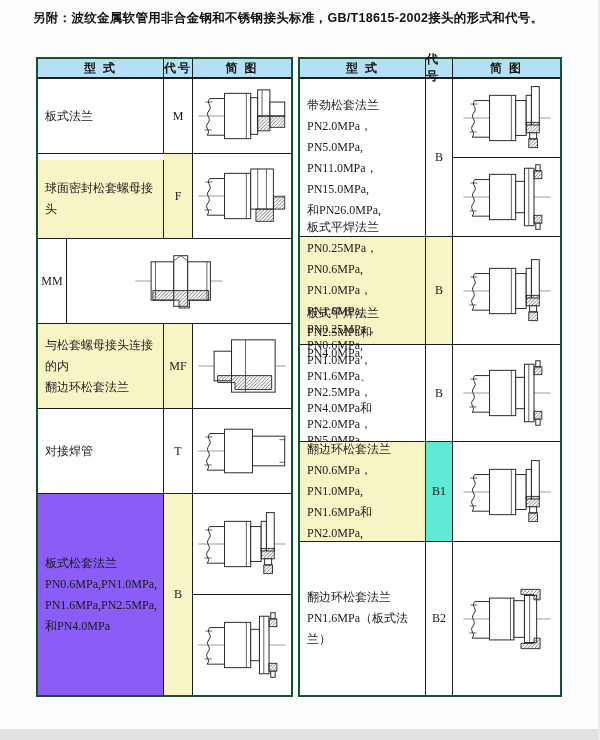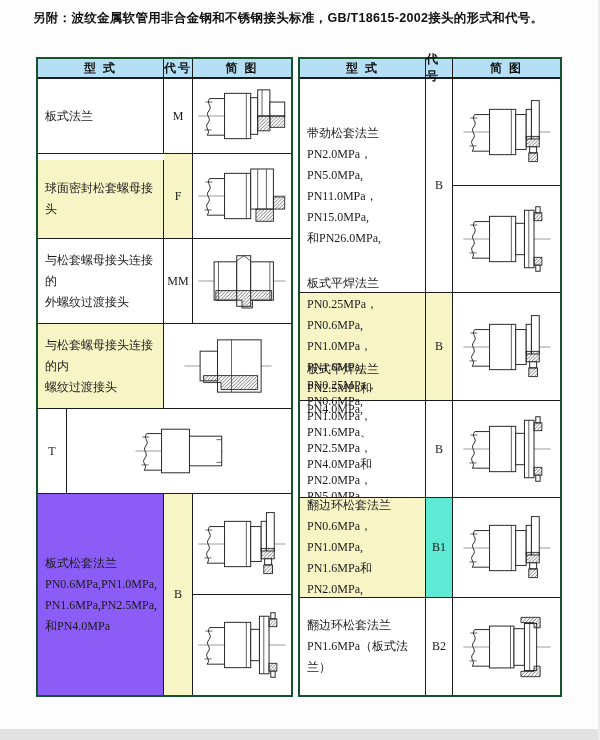--- a/index.html
+++ b/index.html
@@ -111,22 +111,20 @@
                 <line x1="70" y1="8" x2="70" y2="54" stroke="#222" stroke-width="0.8"></line>
                 <line x1="80" y1="8" x2="80" y2="54" stroke="#222" stroke-width="0.8"></line>
                 <rect x="88" y="40" width="13" height="14" fill="url(#hp1)" stroke="#222" stroke-width="1"></rect>
                 <rect x="68" y="54" width="20" height="14" fill="url(#hp1)" stroke="#222" stroke-width="1"></rect>
               </svg>
             </div>
           </div>
       </div>
 
       <div class="row" style="height:85px">
-        <div class="c-type">与松套螺母接头连接的
-外螺纹过渡接头</div>
         <div class="c-code">MM</div>
         <div class="c-diag">
             <div class="diag">
               <svg viewBox="0 0 104 78" width="92" height="68">
                 <defs>
                   <pattern id="hp2" patternUnits="userSpaceOnUse" width="4" height="4">
                     <path d="M0,4 L4,0" stroke="#555" stroke-width="0.9"></path>
                   </pattern>
                 </defs>
                 <line x1="2" y1="39" x2="102" y2="39" stroke="#444" stroke-width="0.6"></line>
@@ -138,40 +136,42 @@
                 <rect x="62" y="17" width="26" height="44" stroke="#222" stroke-width="1.1" fill="#fff"></rect>
                 <line x1="84" y1="17" x2="84" y2="61" stroke="#222" stroke-width="0.8"></line>
                 <path d="M22,50 H86 V61 H64 V70 H52 V61 H22 Z" fill="url(#hp2)" stroke="#222" stroke-width="1"></path>
               </svg>
             </div>
           </div>
       </div>
 
       <div class="row" style="height:85px">
         <div class="c-type hl" style="background: rgb(247, 244, 198);">与松套螺母接头连接的内
-螺纹过渡接头</div>
+翻边环松套法兰</div>
+        <div class="c-code hl" style="background: rgb(247, 244, 198);">MF</div>
         <div class="c-diag">
             <div class="diag">
               <svg viewBox="0 0 104 78" width="92" height="68">
                 <defs>
                   <pattern id="hp3" patternUnits="userSpaceOnUse" width="4" height="4">
                     <path d="M0,4 L4,0" stroke="#555" stroke-width="0.9"></path>
                   </pattern>
                 </defs>
                 <line x1="2" y1="39" x2="102" y2="39" stroke="#444" stroke-width="0.6"></line>
                 <rect x="20" y="22" width="20" height="34" stroke="#222" stroke-width="1.1" fill="#fff"></rect>
                 <rect x="40" y="9" width="50" height="60" stroke="#222" stroke-width="1.1" fill="#fff"></rect>
                 <line x1="56" y1="9" x2="56" y2="69" stroke="#222" stroke-width="0.8"></line>
                 <path d="M24,50 H86 V66 H44 V58 H24 Z" fill="url(#hp3)" stroke="#222" stroke-width="1"></path>
               </svg>
             </div>
           </div>
       </div>
 
       <div class="row" style="height:85px">
+        <div class="c-type">对接焊管</div>
         <div class="c-code">T</div>
         <div class="c-diag">
             <div class="diag">
               <svg viewBox="0 0 104 78" width="92" height="68">
                 <defs>
                   <pattern id="hp4" patternUnits="userSpaceOnUse" width="4" height="4">
                     <path d="M0,4 L4,0" stroke="#555" stroke-width="0.9"></path>
                   </pattern>
                 </defs>
                 <line x1="2" y1="39" x2="102" y2="39" stroke="#444" stroke-width="0.6"></line>
@@ -241,21 +241,21 @@
       </div>
     </div>
 
     <div class="tbl tbl-right">
       <div class="hdr" style="background:#b5dff5">
         <div class="h-type">型    式</div>
         <div class="h-code">代号</div>
         <div class="h-diag">简    图</div>
       </div>
 
-      <div class="row" style="height:214px">
+      <div class="row" style="height:158px">
         <div class="c-type">带劲松套法兰
 PN2.0MPa，PN5.0MPa,
 PN11.0MPa，PN15.0MPa,
 和PN26.0MPa,</div>
         <div class="c-code">B</div>
         <div class="c-diag">
           <div class="diag">
               <svg viewBox="0 0 104 78" width="92" height="68">
                 <defs>
                   <pattern id="hp7" patternUnits="userSpaceOnUse" width="4" height="4">

